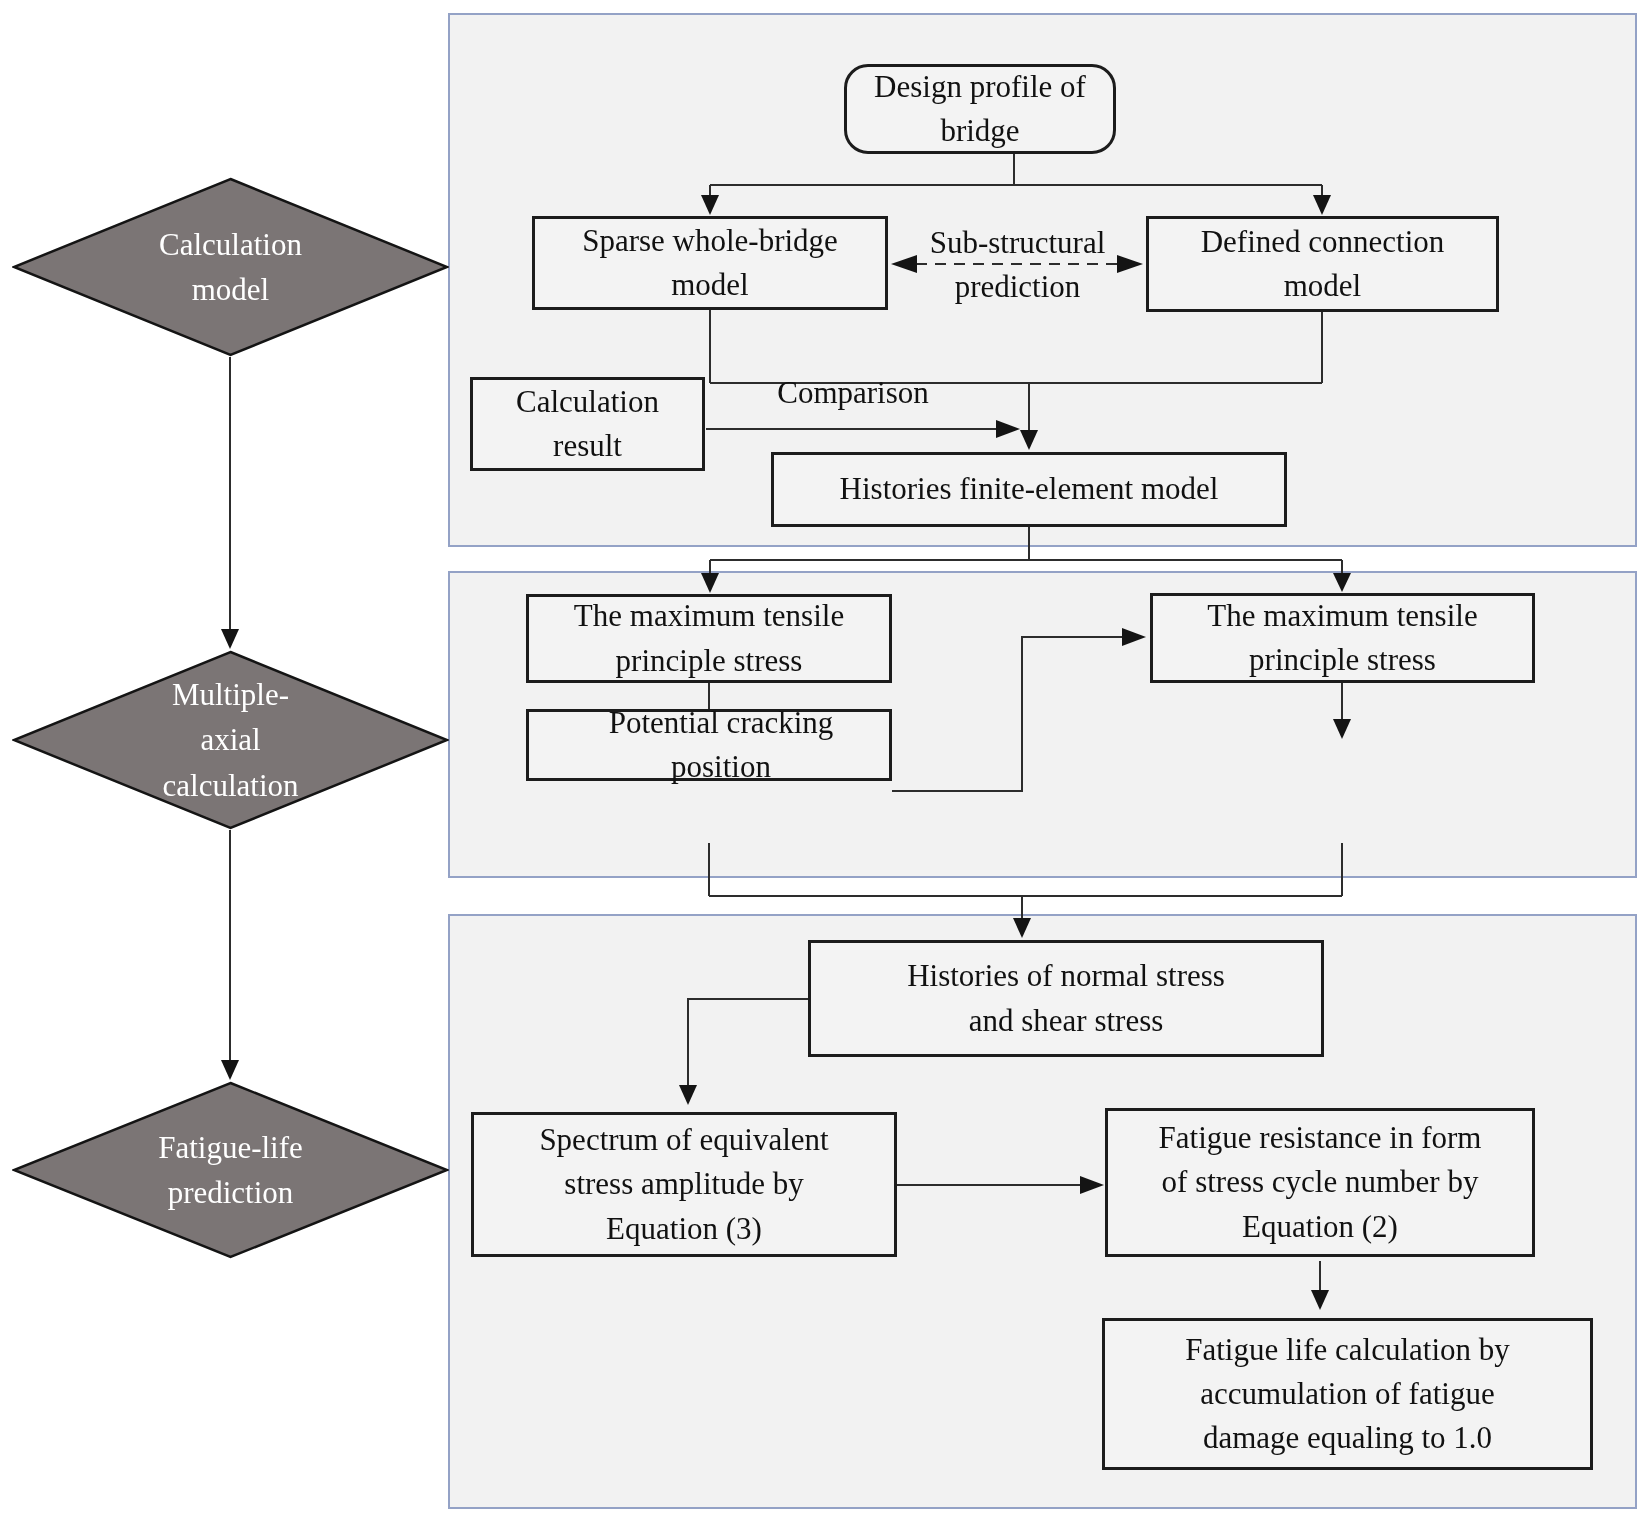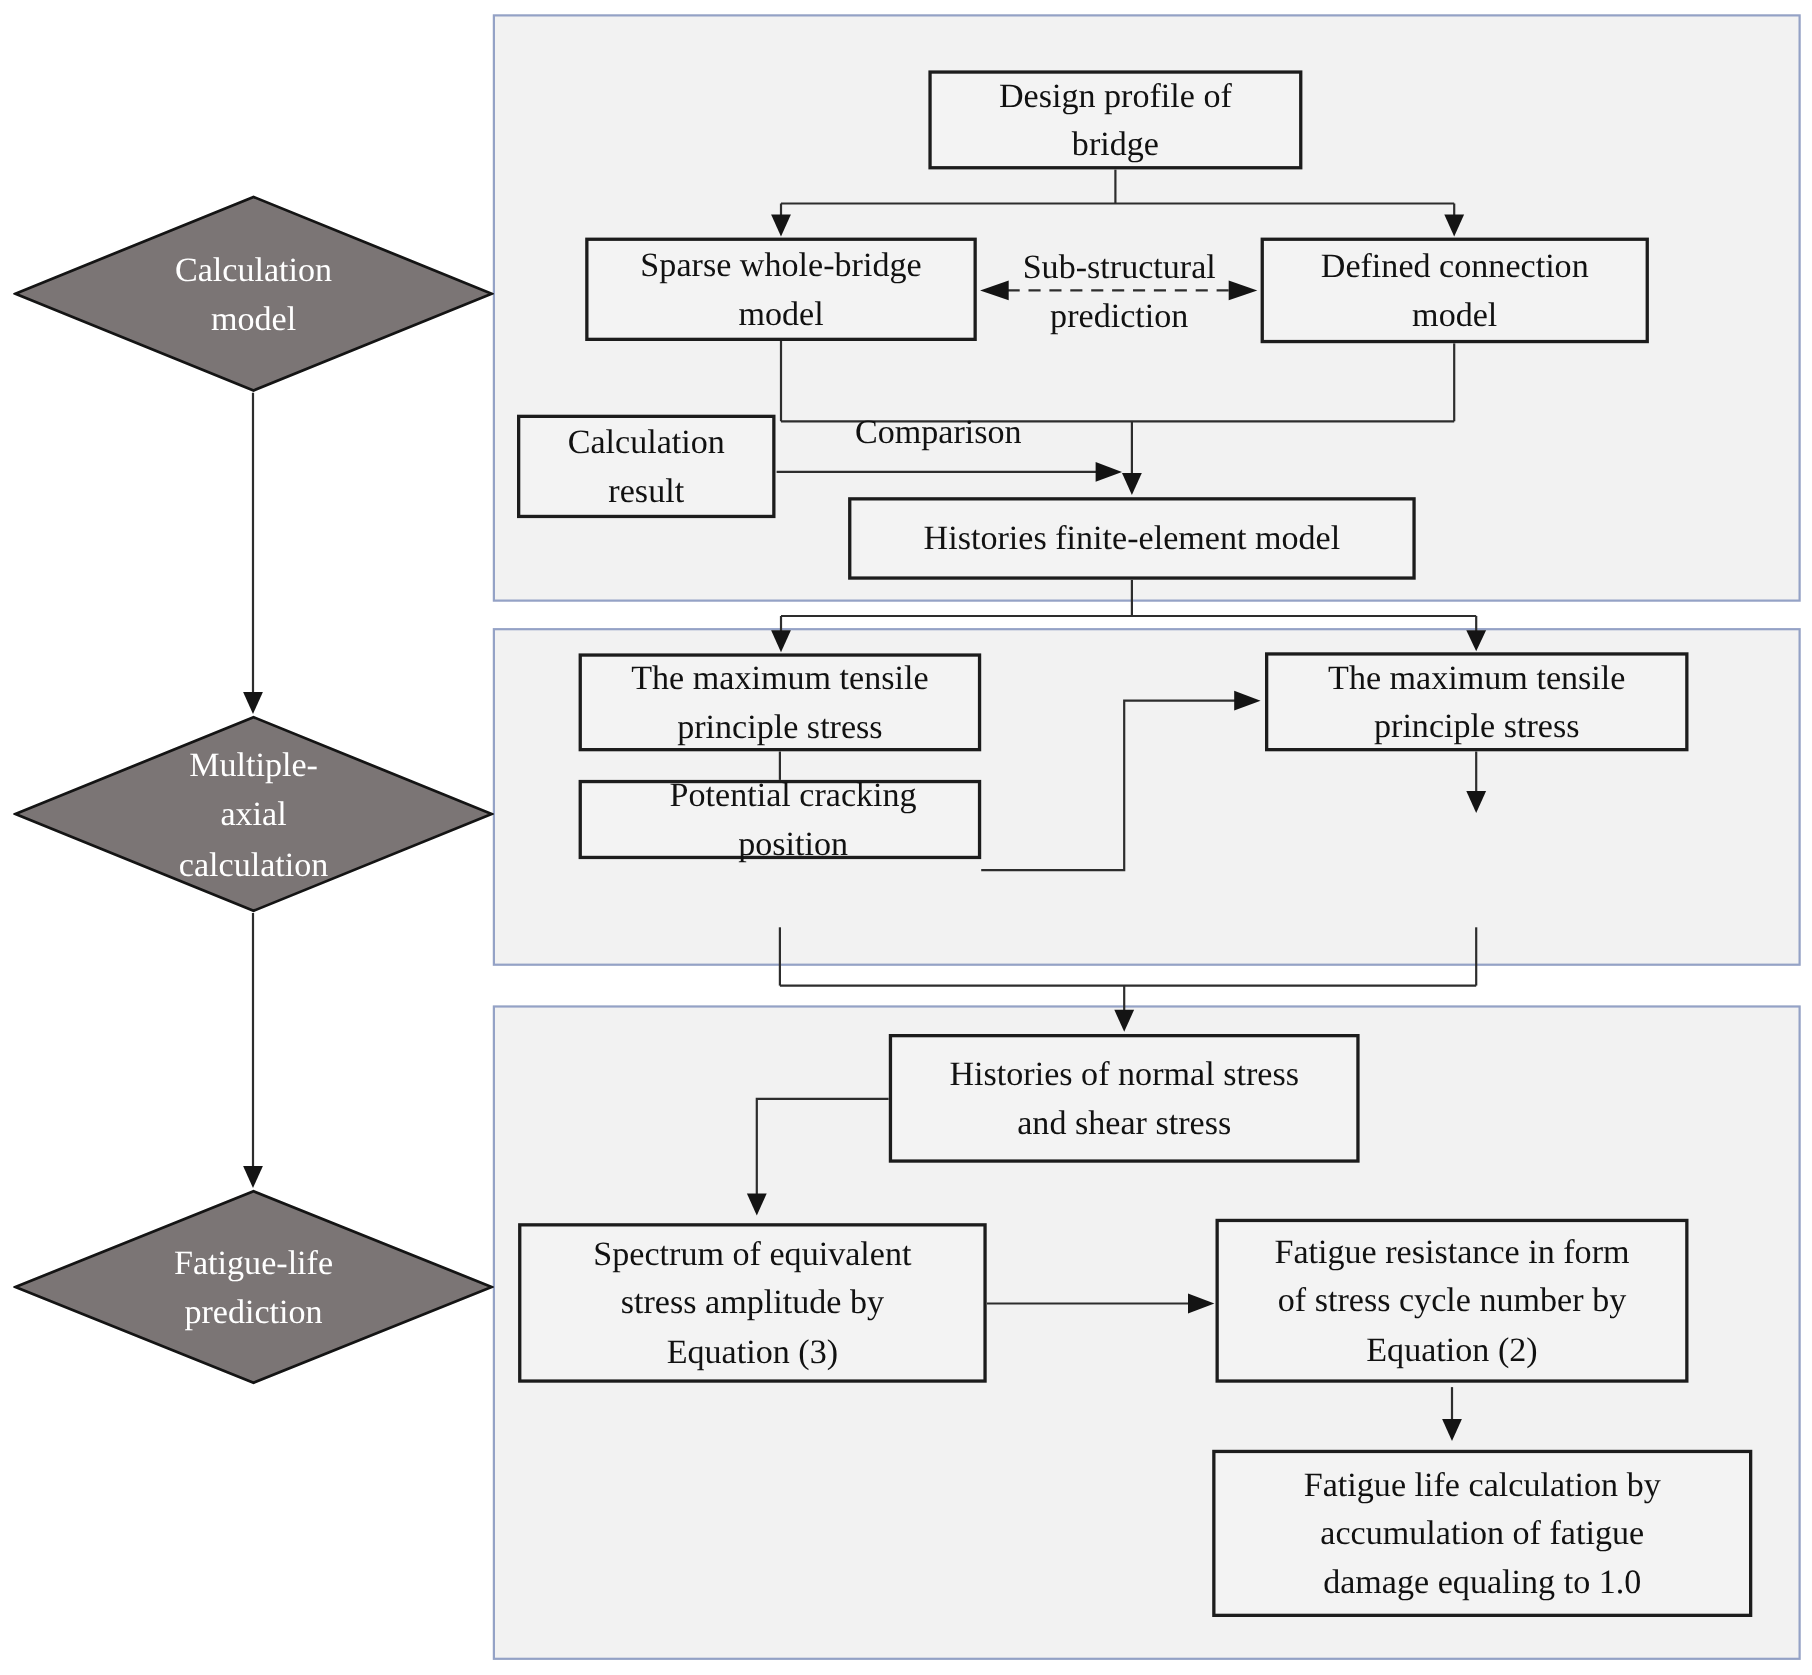--- a/index.html
+++ b/index.html
@@ -15,30 +15,30 @@
   #panel-calculation{left:448px;top:13px;width:1189px;height:534px;}
   #panel-multiaxial{left:448px;top:571px;width:1189px;height:307px;}
   #panel-fatigue{left:448px;top:914px;width:1189px;height:595px;}
 
   .node{
     position:absolute;display:flex;align-items:center;justify-content:center;
     text-align:center;background:#f3f3f3;border:3px solid #1c1c1c;
     box-sizing:border-box;font-size:31px;line-height:1.42;
     white-space:pre-line;z-index:2;
   }
-  #design{left:844px;top:64px;width:340px;height:90px;}
+  #design{left:844px;top:64px;width:272px;height:90px;border-radius:24px;}
   #sparse{left:532px;top:216px;width:356px;height:94px;}
   #defined{left:1146px;top:216px;width:353px;height:96px;}
   #monitoring{left:470px;top:377px;width:235px;height:94px;}
   #calibrated{left:771px;top:452px;width:516px;height:75px;}
   #maxleft{left:526px;top:594px;width:366px;height:89px;}
   #maxright{left:1150px;top:593px;width:385px;height:90px;}
   #potential{left:526px;top:709px;width:366px;height:72px;padding-left:24px;}
   #direction{left:1150px;top:740px;width:385px;height:103px;}
-  #histories{left:808px;top:940px;width:428px;height:117px;}
+  #histories{left:808px;top:940px;width:516px;height:117px;}
   #spectrum{left:471px;top:1112px;width:426px;height:145px;}
   #resistance{left:1105px;top:1108px;width:430px;height:149px;}
   #fatiguelife{left:1102px;top:1318px;width:491px;height:152px;}
 
   .diamond{position:absolute;z-index:2;}
   #stage-calculation{left:12px;top:177px;width:437px;height:180px;}
   #stage-multiaxial{left:12px;top:650px;width:437px;height:180px;}
   #stage-fatigue{left:12px;top:1081px;width:437px;height:178px;}
   .diamond svg{position:absolute;left:0;top:0;width:100%;height:100%;}
   .dlabel{

